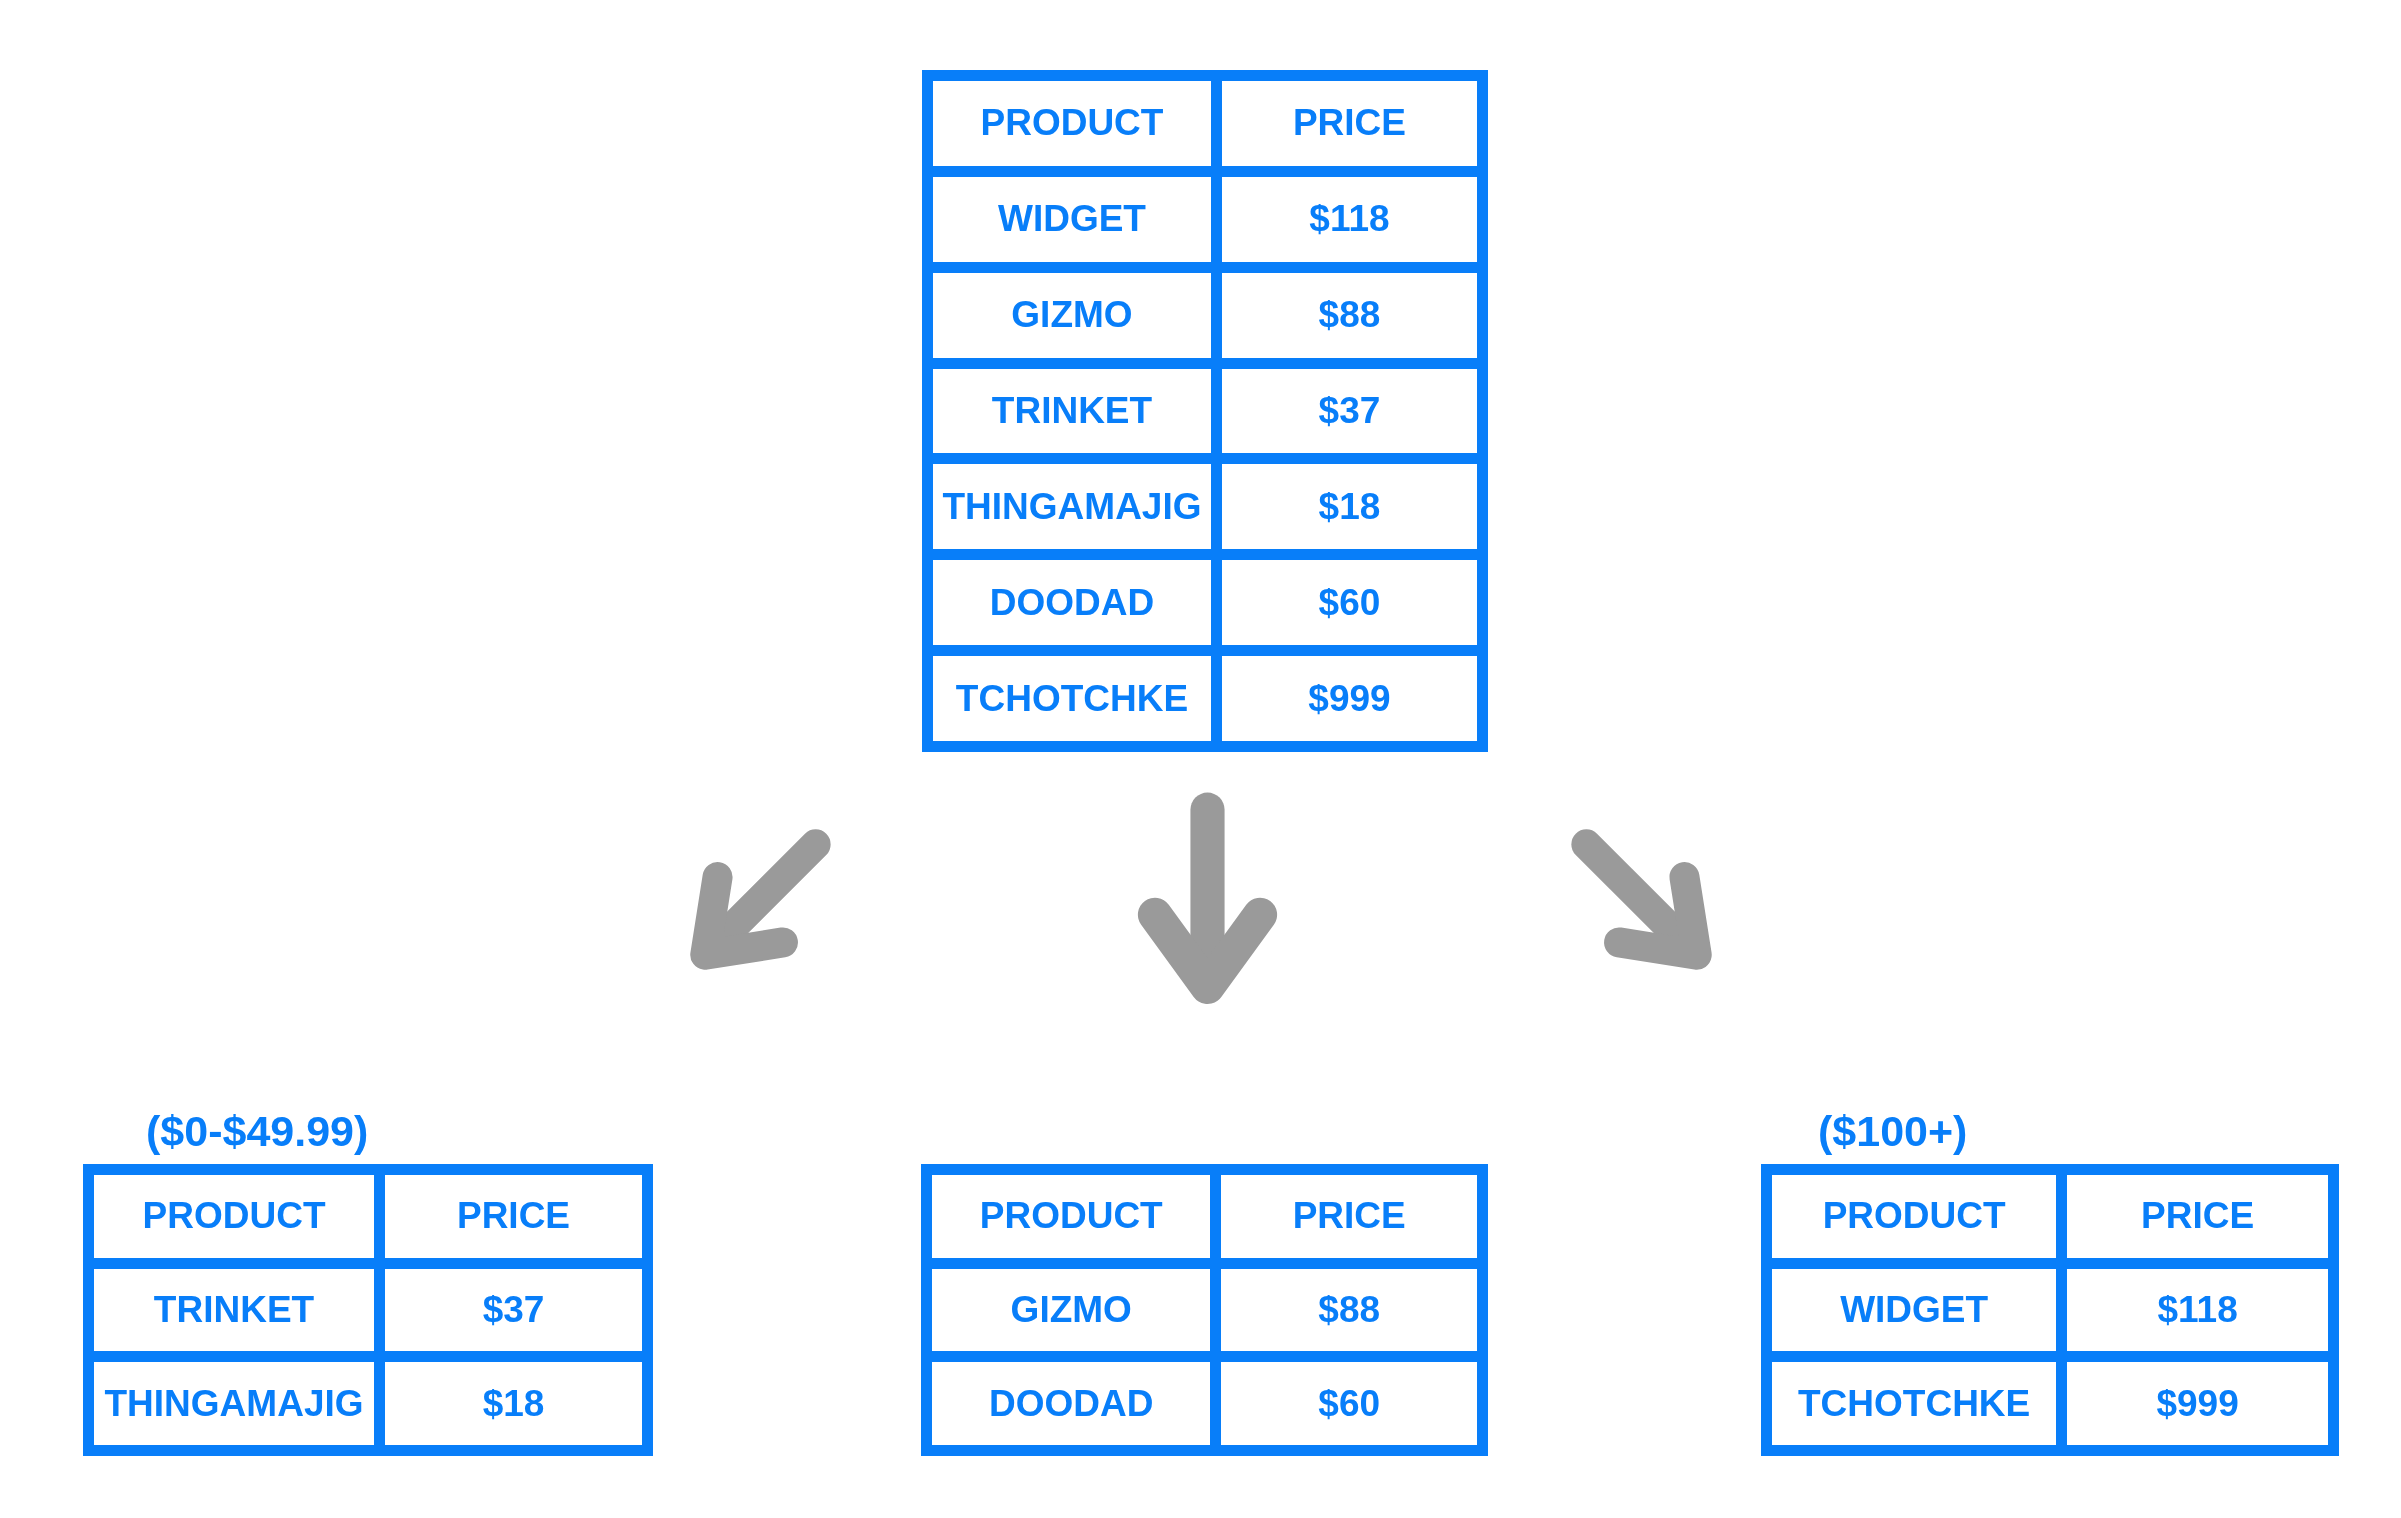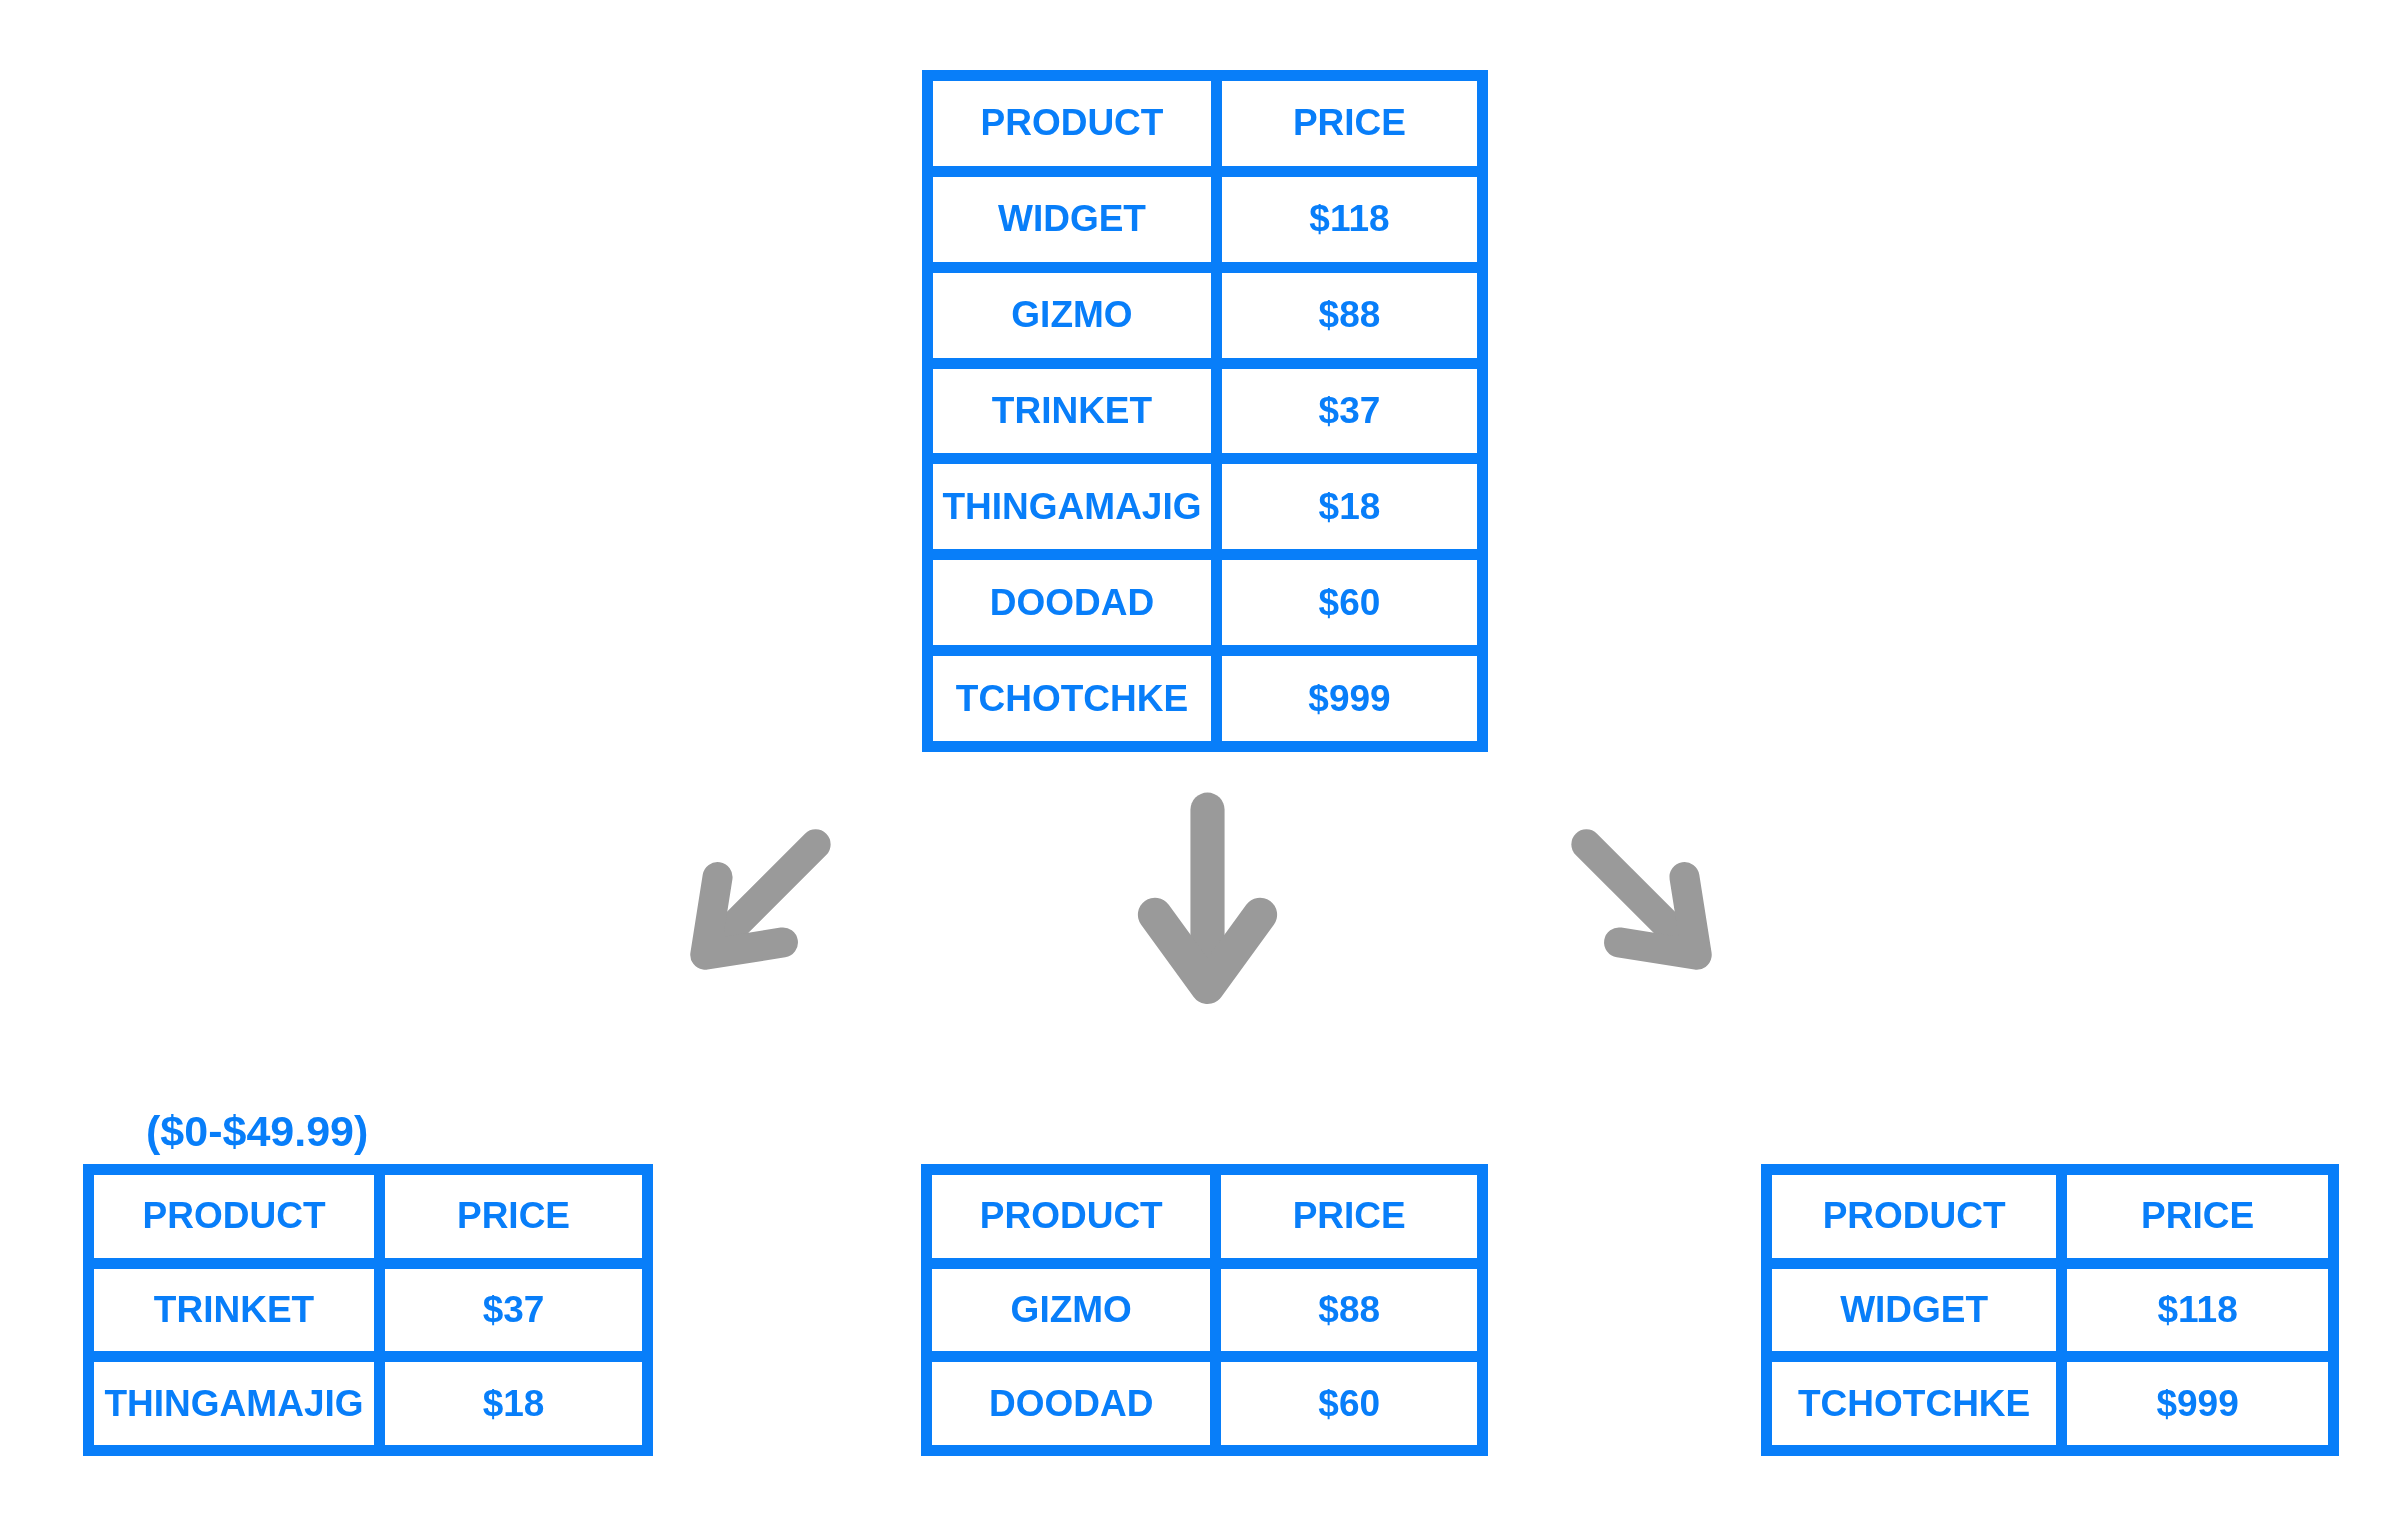--- a/index.html
+++ b/index.html
@@ -72,20 +72,21 @@
     </svg>
   </div>
   <div class="arrow right">
     <svg viewBox="-130 -185 260 370" width="171" height="243" fill="none" stroke="currentColor" stroke-width="52" stroke-linecap="round" stroke-linejoin="round">
       <line x1="0" y1="-152" x2="0" y2="88"></line>
       <polyline points="-80,8 0,118 80,8"></polyline>
     </svg>
   </div>
 
   <div class="range-label low">($0-$49.99)</div>
+  <div class="range-label high">($100+)</div>
 
   <div class="ptable sub low">
     <div class="cell">PRODUCT</div>
     <div class="cell">PRICE</div>
     <div class="cell">TRINKET</div>
     <div class="cell">$37</div>
     <div class="cell">THINGAMAJIG</div>
     <div class="cell">$18</div>
   </div>
 

